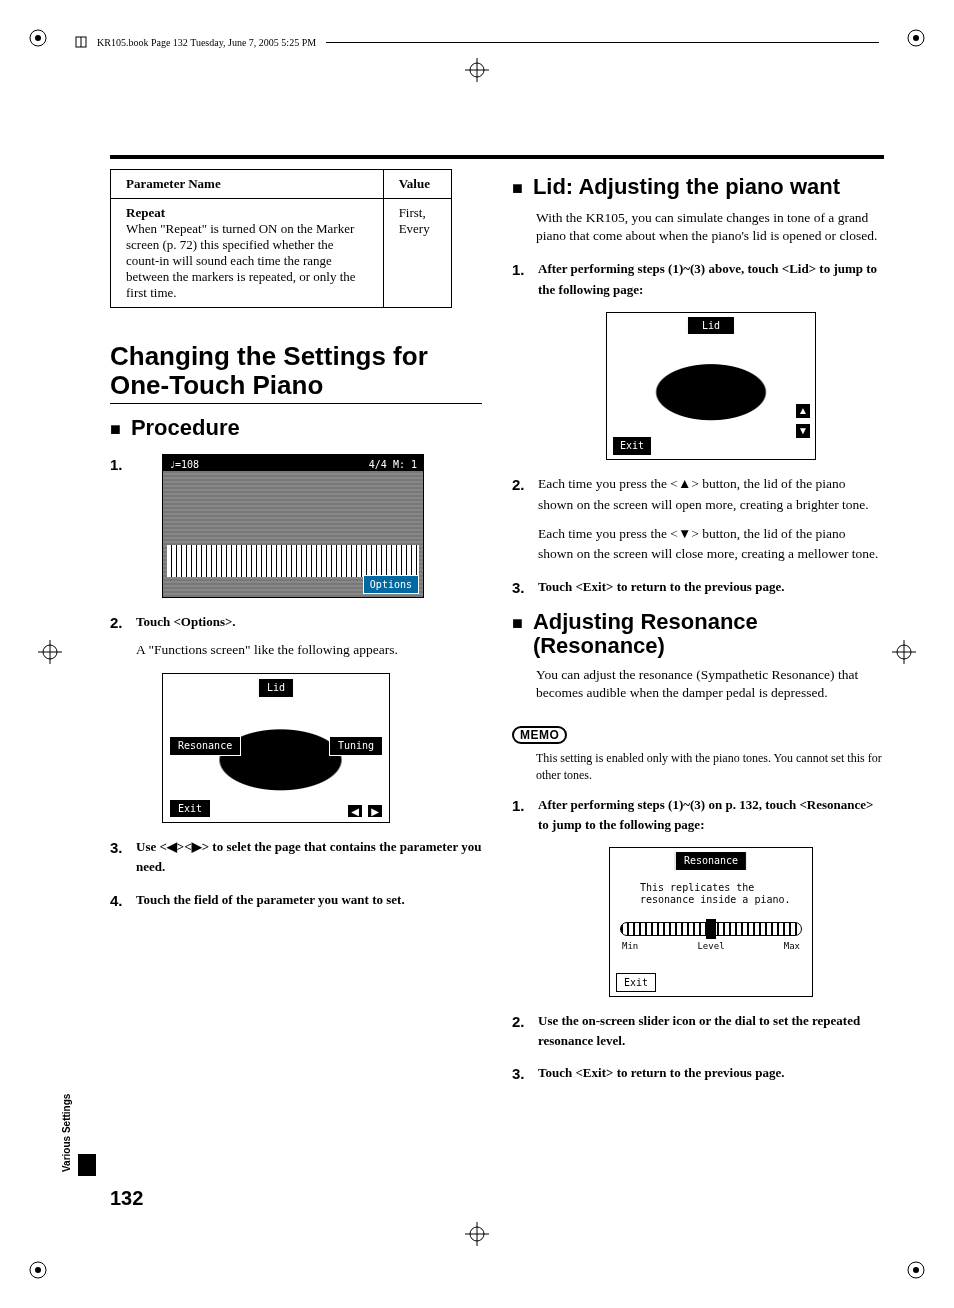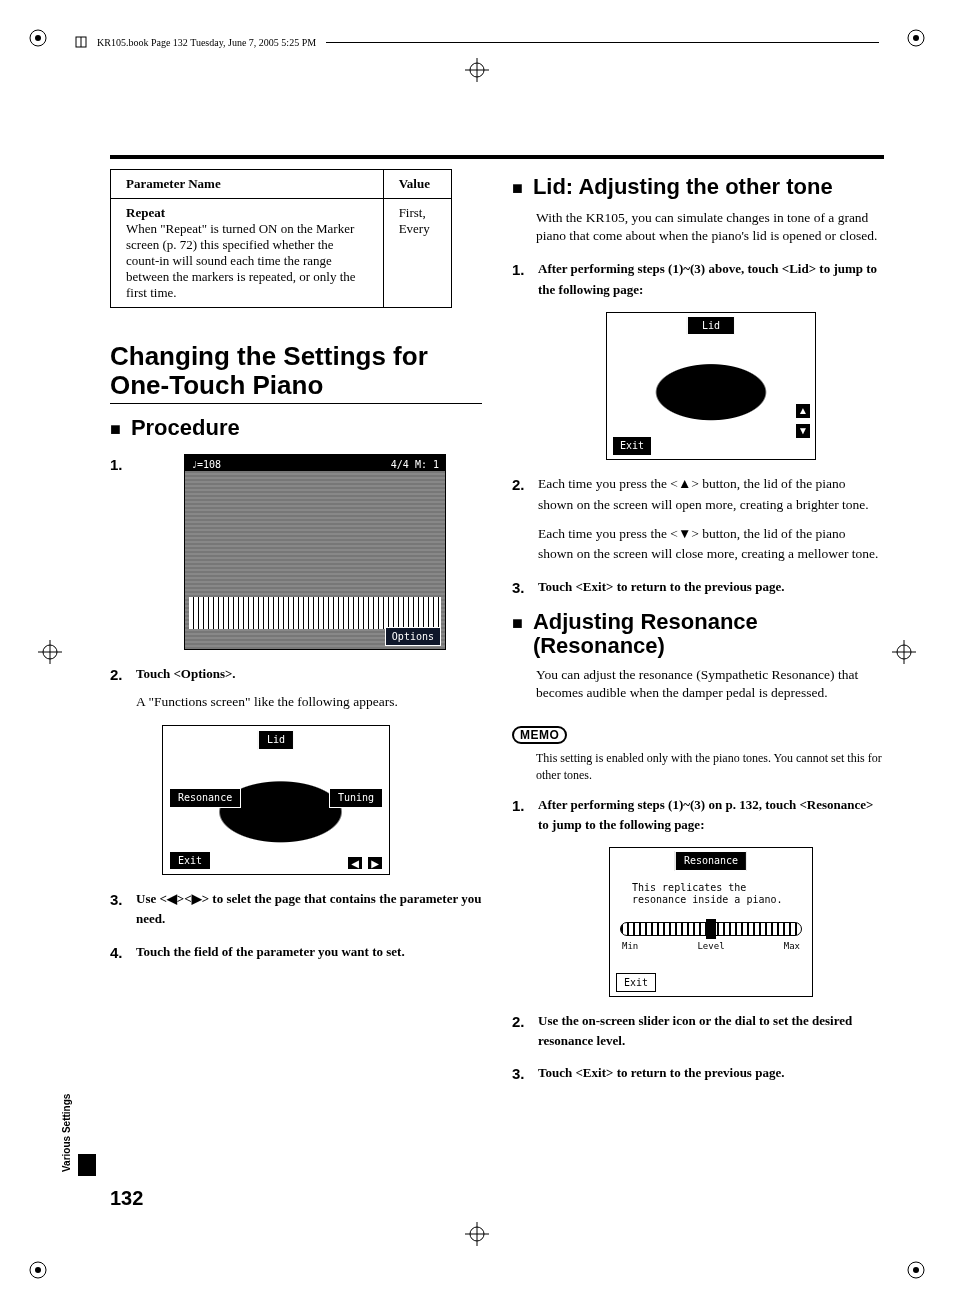--- a/index.html
+++ b/index.html
@@ -121,28 +121,28 @@
     position:absolute; left:0; bottom:-4px; width:18px; height:22px; background:#000;
   }
   .page-num {
     position: absolute;
     left: 110px; bottom: 98px;
     font-family: 'Arial Black',Arial,sans-serif;
     font-weight: 900; font-size: 20px;
   }
 
   
-  .ss1 { width:262px; height:196px;margin-left:22px; }
+  .ss1 { width:262px; height:144px; }
   .ss1 .bar { position:absolute; top:0; left:0; right:0; height:16px; background:#000; color:#fff;
               font-family: monospace; font-size:10px; display:flex; justify-content:space-between; padding:2px 6px; }
   .ss1 .body { position:absolute; top:16px; left:0; right:0; bottom:0;
                background: repeating-linear-gradient(180deg,#777 0 2px,#888 2px 4px); }
   .ss1 .keys { position:absolute; left:4px; right:4px; bottom:20px; height:32px;
                background: repeating-linear-gradient(90deg,#fff 0 4px,#000 4px 5px); }
-  .ss1 .opt  { position:absolute; right:4px; bottom:3px; background:#0f172a; color:#fff;
+  .ss1 .opt  { position:absolute; right:4px; bottom:3px; background:#0369a1; color:#fff;
                font-family: monospace; font-size:10px; padding:1px 6px; border:1px solid #fff; }
 
   .ss2 { width:228px; height:150px; background:#fff; }
   .ss2 .pianobody { position:absolute; inset:0;
     background: radial-gradient(ellipse 100px 50px at 52% 58%, #000 0 60%, transparent 62%); }
   .ss2 .btn { position:absolute; background:#000; color:#fff; font-family:monospace;
               font-size:10px; padding:1px 8px; border:1px solid #fff; }
   .ss2 .lid { top:4px; left:50%; transform:translateX(-50%); }
   .ss2 .res { top:62px; left:6px; }
   .ss2 .tun { top:62px; right:6px; }
@@ -158,21 +158,21 @@
     background: radial-gradient(ellipse 90px 46px at 50% 55%, #000 0 60%, transparent 62%);}
   .ss3 .exit { position:absolute; bottom:3px; left:5px; background:#000;color:#fff;
                font-family:monospace;font-size:10px;padding:1px 7px;border:1px solid #fff;}
   .ss3 .ar { position:absolute; right:4px; background:#000;color:#fff;border:1px solid #fff;
              width:16px;height:16px;display:flex;align-items:center;justify-content:center;font-size:10px;}
   .ss3 .up{ bottom:40px; } .ss3 .dn{ bottom:20px; }
 
   .ss4 { width:204px; height:150px; background:#fff; }
   .ss4 .title{ position:absolute; top:3px; left:50%; transform:translateX(-50%);
                background:#000;color:#fff;font-family:monospace;font-size:10px;padding:1px 8px;border:1px solid #fff;}
-  .ss4 .txt { position:absolute; top:34px; left:22px; right:14px; font-family:monospace; font-size:10px; line-height:1.2;}
+  .ss4 .txt { position:absolute; top:34px; left:30px; right:14px; font-family:monospace; font-size:10px; line-height:1.2;}
   .ss4 .slider { position:absolute; top:74px; left:10px; right:10px; height:14px;
                  border:1px solid #000; border-radius:7px;
                  background: repeating-linear-gradient(90deg,#000 0 2px,#fff 2px 6px);}
   .ss4 .knob { position:absolute; top:71px; left:50%; width:10px; height:20px; background:#000; transform:translateX(-50%);}
   .ss4 .lbl { position:absolute; top:92px; font-family:monospace; font-size:9px; }
   .ss4 .min{left:12px;} .ss4 .lvl{left:50%;transform:translateX(-50%);text-align:center;} .ss4 .max{right:12px;}
   .ss4 .exit{position:absolute;bottom:4px;left:6px;background:#fff;color:#000;border:1px solid #000;
              font-family:monospace;font-size:10px;padding:1px 7px;}
 </style>
 </head>
@@ -307,21 +307,21 @@
         </li>
         <li>
           <div class="step-main">Touch the field of the parameter you want to set.</div>
         </li>
       </ol>
     </div>
 
     <div class="col">
       <h2 class="sub">
         <span class="sq">■</span>
-        <span>Lid: Adjusting the other tone</span>
+        <span>Lid: Adjusting the piano want</span>
       </h2>
       <p class="intro">With the KR105, you can simulate changes in tone of a grand piano that come about when the piano's lid is opened or closed.</p>
 
       <ol class="steps">
         <li>
           <div class="step-main">After performing steps (1)~(3) above, touch &lt;Lid&gt; to jump to the following page:</div>
           <div class="fig center">
             <div class="screenshot ss3">
               <div class="title">Lid</div>
               <div class="pianobody"></div>
@@ -359,21 +359,21 @@
               <div class="slider"></div>
               <div class="knob"></div>
               <div class="lbl min">Min</div>
               <div class="lbl lvl">Level</div>
               <div class="lbl max">Max</div>
               <div class="exit">Exit</div>
             </div>
           </div>
         </li>
         <li>
-          <div class="step-main">Use the on-screen slider icon or the dial to set the desired resonance level.</div>
+          <div class="step-main">Use the on-screen slider icon or the dial to set the repeated resonance level.</div>
         </li>
         <li>
           <div class="step-main">Touch &lt;Exit&gt; to return to the previous page.</div>
         </li>
       </ol>
     </div>
 
   </div>
 </div>
 

